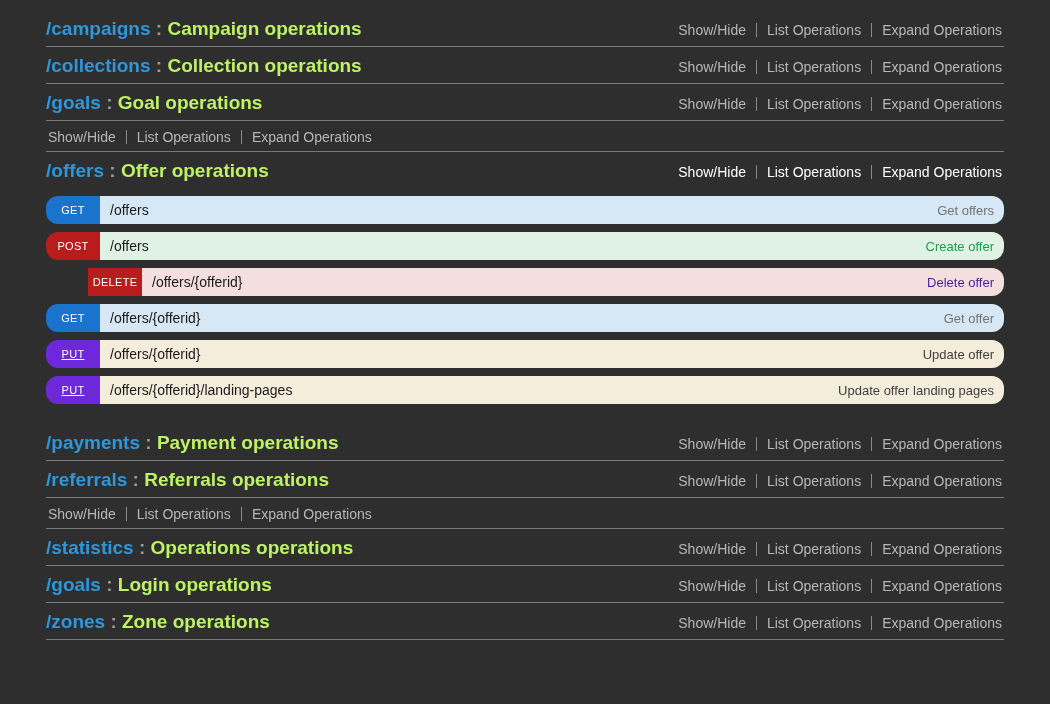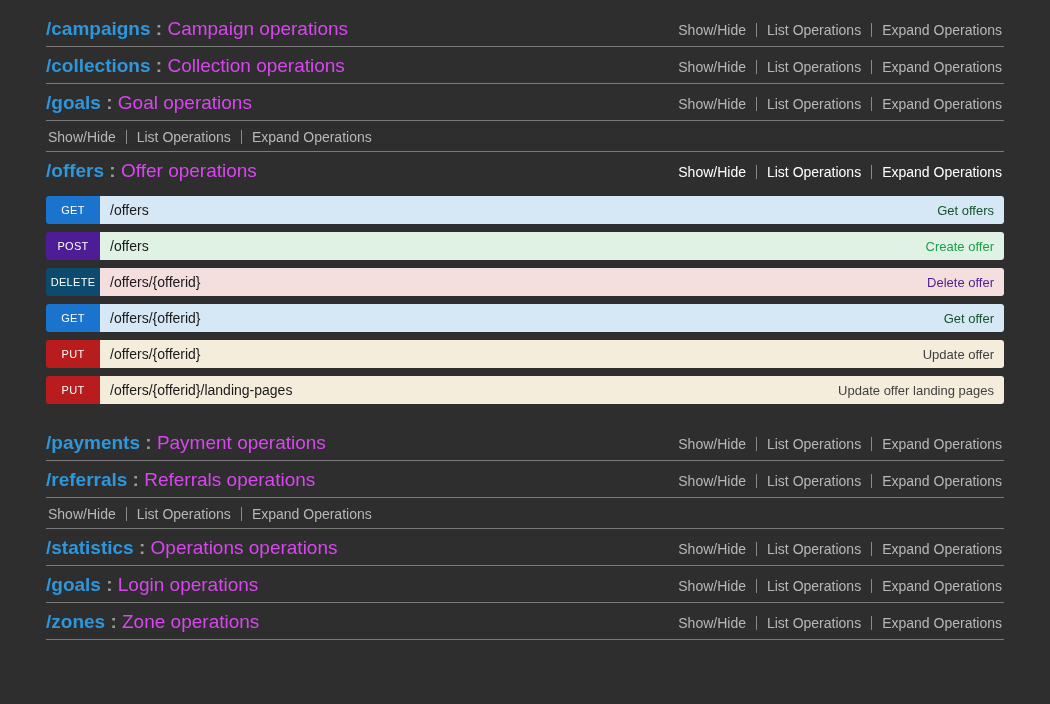--- a/index.html
+++ b/index.html
@@ -26,22 +26,22 @@
     font-weight: bold;
   }
   .section-title .path {
     color: #2e96db;
   }
   .section-title .colon {
     color: #9a9a9a;
     font-weight: bold;
   }
   .section-title .desc {
-    color: #d946ef;
-    font-weight: normal;
+    color: #bef264;
+    font-weight: bold;
   }
   .section-links {
     font-size: 14px;
     display: flex;
     align-items: center;
     color: #b7b7b7;
   }
   .section-links.active { color: #ffffff; }
   .section-links .link {
     padding: 0 2px;
@@ -57,21 +57,21 @@
   }
   .operations {
     padding-bottom: 8px;
   }
   .op-row {
     display: flex;
     align-items: stretch;
     margin: 8px 0;
     height: 28px;
     font-size: 14px;
-    border-radius: 3px;
+    border-radius: 12px;
     overflow: hidden;
   }
   .op-method {
     display: flex;
     align-items: center;
     justify-content: center;
     color: #fff;
     font-size: 11px;
     width: 54px;
     flex-shrink: 0;
@@ -83,31 +83,31 @@
     align-items: center;
     justify-content: space-between;
     padding: 0 10px 0 10px;
   }
   .op-path { color: #1a1a1a; }
   .op-desc { font-size: 13px; }
 
   
   .op-get .op-method { background: #1a73cc; }
   .op-get .op-body   { background: #d6e7f5; }
-  .op-get .op-desc   { color: #14532d; }
-  
-  .op-post .op-method { background: #4c1d95; }
+  .op-get .op-desc   { color: #737373; }
+  
+  .op-post .op-method { background: #b91c1c; }
   .op-post .op-body   { background: #dff2e3; }
   .op-post .op-desc   { color: #1e9e4a; }
   
-  .op-delete .op-method { background: #0c4a6e; }
+  .op-delete .op-method { background: #b91c1c; margin-left: 42px; }
   .op-delete .op-body   { background: #f5dede; }
   .op-delete .op-desc   { color: #4c1d95; }
   
-  .op-put .op-method { background: #b91c1c; }
+  .op-put .op-method { background: #6d28d9; text-decoration: underline; }
   .op-put .op-body   { background: #f5eddc; }
   .op-put .op-desc   { color: #404040; }
 
   .section.expanded { border-bottom: none; }
   .section.expanded + .section { margin-top: 4px; }
 </style>
 </head>
 <body>
 
 <div class="container" id="root">

